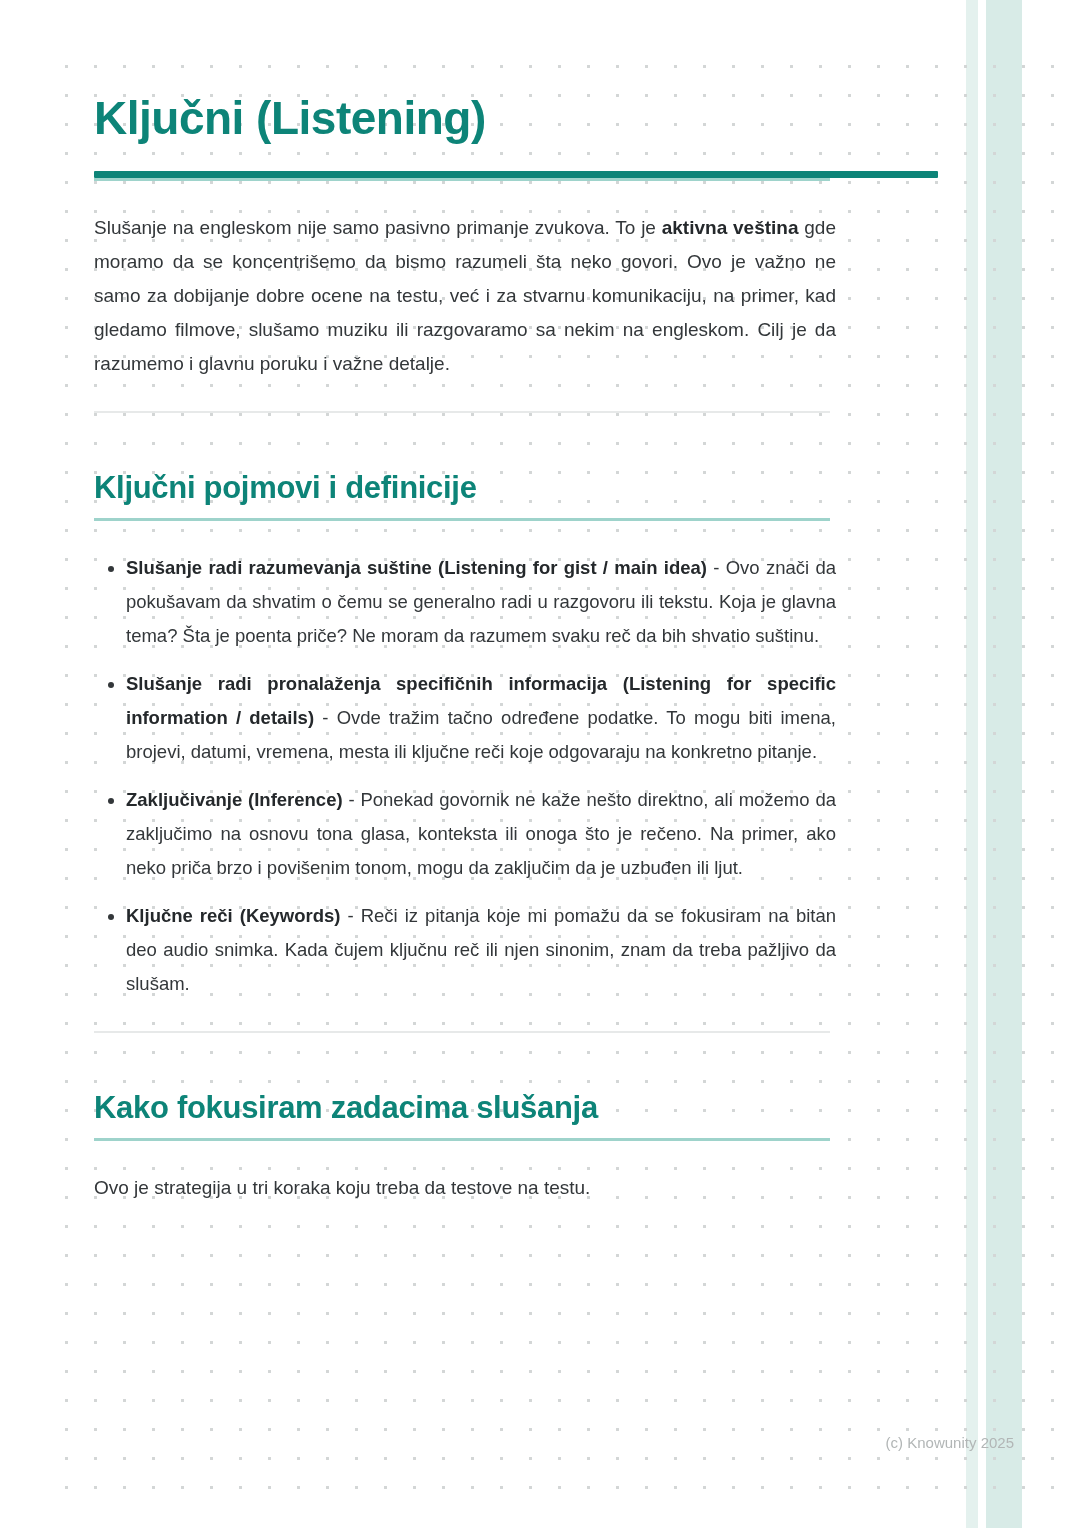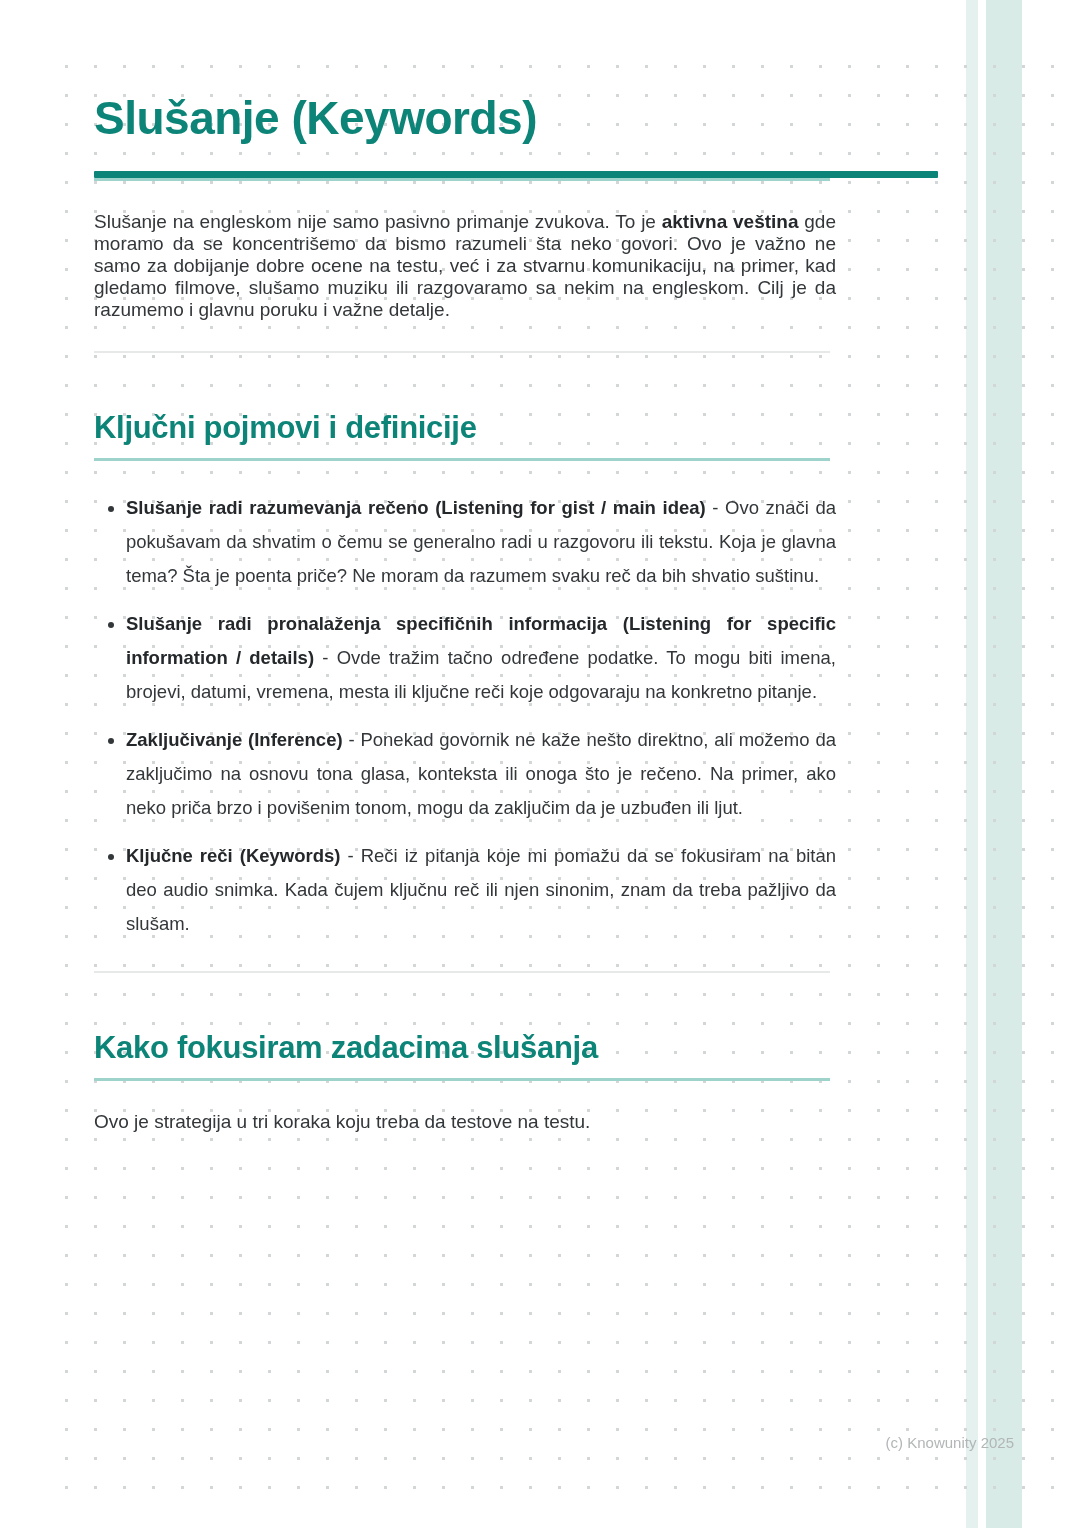--- a/index.html
+++ b/index.html
@@ -72,21 +72,21 @@
   .heading-underline {
     width: 736px;
     height: 3px;
     background: #9ed3cb;
     margin-bottom: 30px;
   }
 
   p.body-text {
     margin: 0;
     font-size: 19px;
-    line-height: 22px;
+    line-height: 34px;
     text-align: justify;
     color: #33373a;
   }
   p.body-text strong, li strong { font-weight: 700; color: #24282b; }
 
   .divider {
     width: 736px;
     height: 2px;
     background: #e7e9e9;
     margin-top: 30px;
@@ -117,35 +117,35 @@
 </style>
 </head>
 <body>
 
 <div class="stripe-thin"></div>
 <div class="stripe-wide"></div>
 <div class="dots"></div>
 
 <div class="content">
 
-  <h1 class="page-title">Slušanje (Keywords)</h1>
+  <h1 class="page-title">Ključni (Listening)</h1>
   <div class="title-rule"></div>
 
   <div class="heading-underline"></div>
 
   <p class="body-text"><span>Slušanje na engleskom nije samo pasivno primanje zvukova. To je </span><strong>aktivna veština</strong><span> gde moramo da se koncentrišemo da bismo razumeli šta neko govori. Ovo je važno ne samo za dobijanje dobre ocene na testu, već i za stvarnu komunikaciju, na primer, kad gledamo filmove, slušamo muziku ili razgovaramo sa nekim na engleskom. Cilj je da razumemo i glavnu poruku i važne detalje.</span></p>
 
   <div class="divider"></div>
 
   <h2 class="section-heading">Ključni pojmovi i definicije</h2>
   <div class="heading-underline"></div>
 
 
   <ul class="term-list">
-    <li><strong>Slušanje radi razumevanja rečeno (Listening for gist / main idea)</strong><span> - Ovo znači da pokušavam da shvatim o čemu se generalno radi u razgovoru ili tekstu. Koja je glavna tema? Šta je poenta priče? Ne moram da razumem svaku reč da bih shvatio suštinu.</span></li>
+    <li><strong>Slušanje radi razumevanja suštine (Listening for gist / main idea)</strong><span> - Ovo znači da pokušavam da shvatim o čemu se generalno radi u razgovoru ili tekstu. Koja je glavna tema? Šta je poenta priče? Ne moram da razumem svaku reč da bih shvatio suštinu.</span></li>
     <li><strong>Slušanje radi pronalaženja specifičnih informacija (Listening for specific information / details)</strong><span> - Ovde tražim tačno određene podatke. To mogu biti imena, brojevi, datumi, vremena, mesta ili ključne reči koje odgovaraju na konkretno pitanje.</span></li>
     <li><strong>Zaključivanje (Inference)</strong><span> - Ponekad govornik ne kaže nešto direktno, ali možemo da zaključimo na osnovu tona glasa, konteksta ili onoga što je rečeno. Na primer, ako neko priča brzo i povišenim tonom, mogu da zaključim da je uzbuđen ili ljut.</span></li>
     <li><strong>Ključne reči (Keywords)</strong><span> - Reči iz pitanja koje mi pomažu da se fokusiram na bitan deo audio snimka. Kada čujem ključnu reč ili njen sinonim, znam da treba pažljivo da slušam.</span></li>
   </ul>
 
   <div class="divider"></div>
 
   <h2 class="section-heading">Kako fokusiram zadacima slušanja</h2>
   <div class="heading-underline"></div>
 

